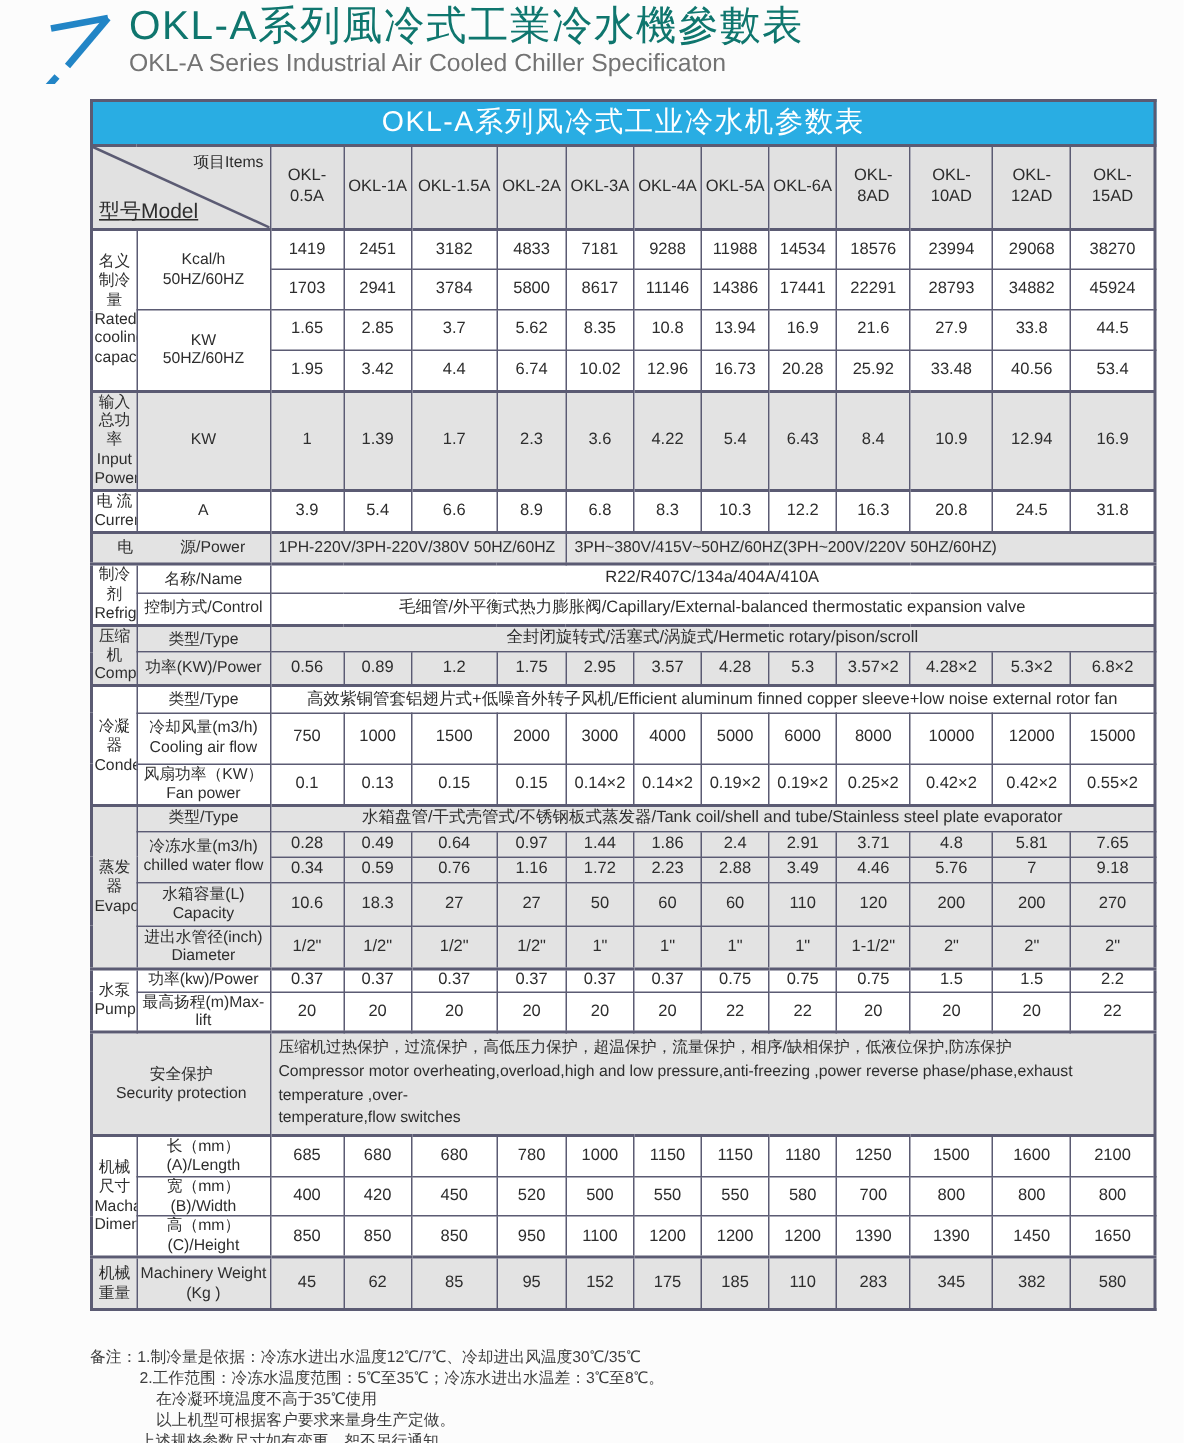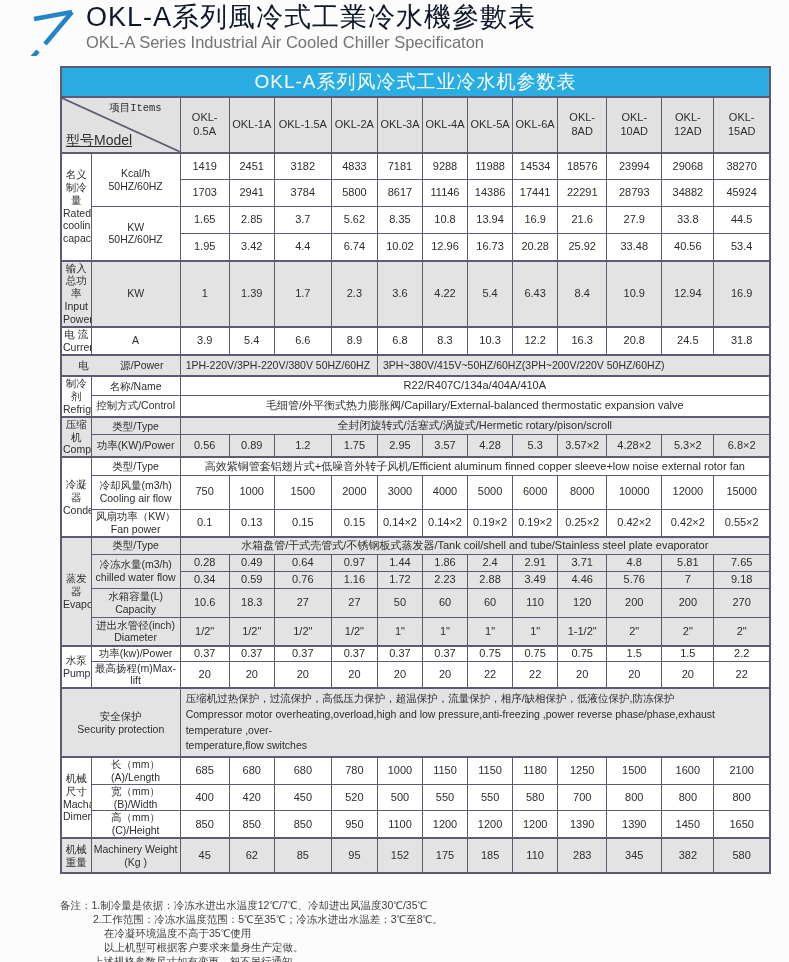--- a/index.html
+++ b/index.html
@@ -4,21 +4,21 @@
 <style>
   html,body{margin:0;padding:0;}
   .page{
     position:relative;width:789px;height:962px;background:#fcfcfc;
     font-family:"Liberation Sans",sans-serif;color:#2d2d2d;overflow:hidden;
   }
   
   .doc-header{position:relative;height:60px;}
   .logo{position:absolute;left:25px;top:4px;}
   .titles{position:absolute;left:86px;top:2px;}
-  .title-zh{font-size:27px;font-weight:500;color:#0f172a;letter-spacing:1px;line-height:30px;}
+  .title-zh{font-size:27px;font-weight:500;color:#0f766e;letter-spacing:1px;line-height:30px;}
   .title-en{font-size:16.5px;font-weight:400;color:#737373;line-height:20px;}
   
   .table-wrap{margin:6px 0 0 60px;width:711px;}
   .table-title{
     box-sizing:border-box;width:711px;height:30px;line-height:27px;text-align:center;
     background:#29ade3;color:#ffffff;font-size:19px;letter-spacing:1px;
     border:2px solid #5b5b73;border-bottom:none;
   }
   table.spec{border-collapse:collapse;table-layout:fixed;width:711px;border:2px solid #5b5b73;}
   table.spec th, table.spec td{
@@ -29,21 +29,21 @@
   table.spec thead th{background:#e1e1e1;height:30px;font-size:11px;}
   table.spec td.cat{font-size:10.5px;}
   table.spec td.sub{font-size:10.5px;}
   table.spec td.txt{text-align:left;padding:2px 5px;font-size:10.5px;line-height:1.5;}
   tr.shade td{background:#e3e3e3;}
   tr.sec td{border-top:2px solid #5b5b73;}
   
   th.diag{position:relative;padding:0;}
   th.diag svg{position:absolute;left:0;top:0;width:100%;height:100%;}
   .corner-model{position:absolute;left:4px;bottom:3px;font-size:14px;text-decoration:underline;}
-  .corner-items{position:absolute;right:18px;top:4px;font-size:10.5px;font-family:Liberation Mono, monospace;}
+  .corner-items{position:absolute;right:4px;top:4px;font-size:10.5px;}
   
   .notes{margin:24px 0 0 60px;color:#3d3d3d;}
   .notes-zh .note-line{font-size:10.5px;line-height:14px;white-space:nowrap;}
 </style>
 </head>
 <body>
 
 <div class="page">
 
   <div class="doc-header">

